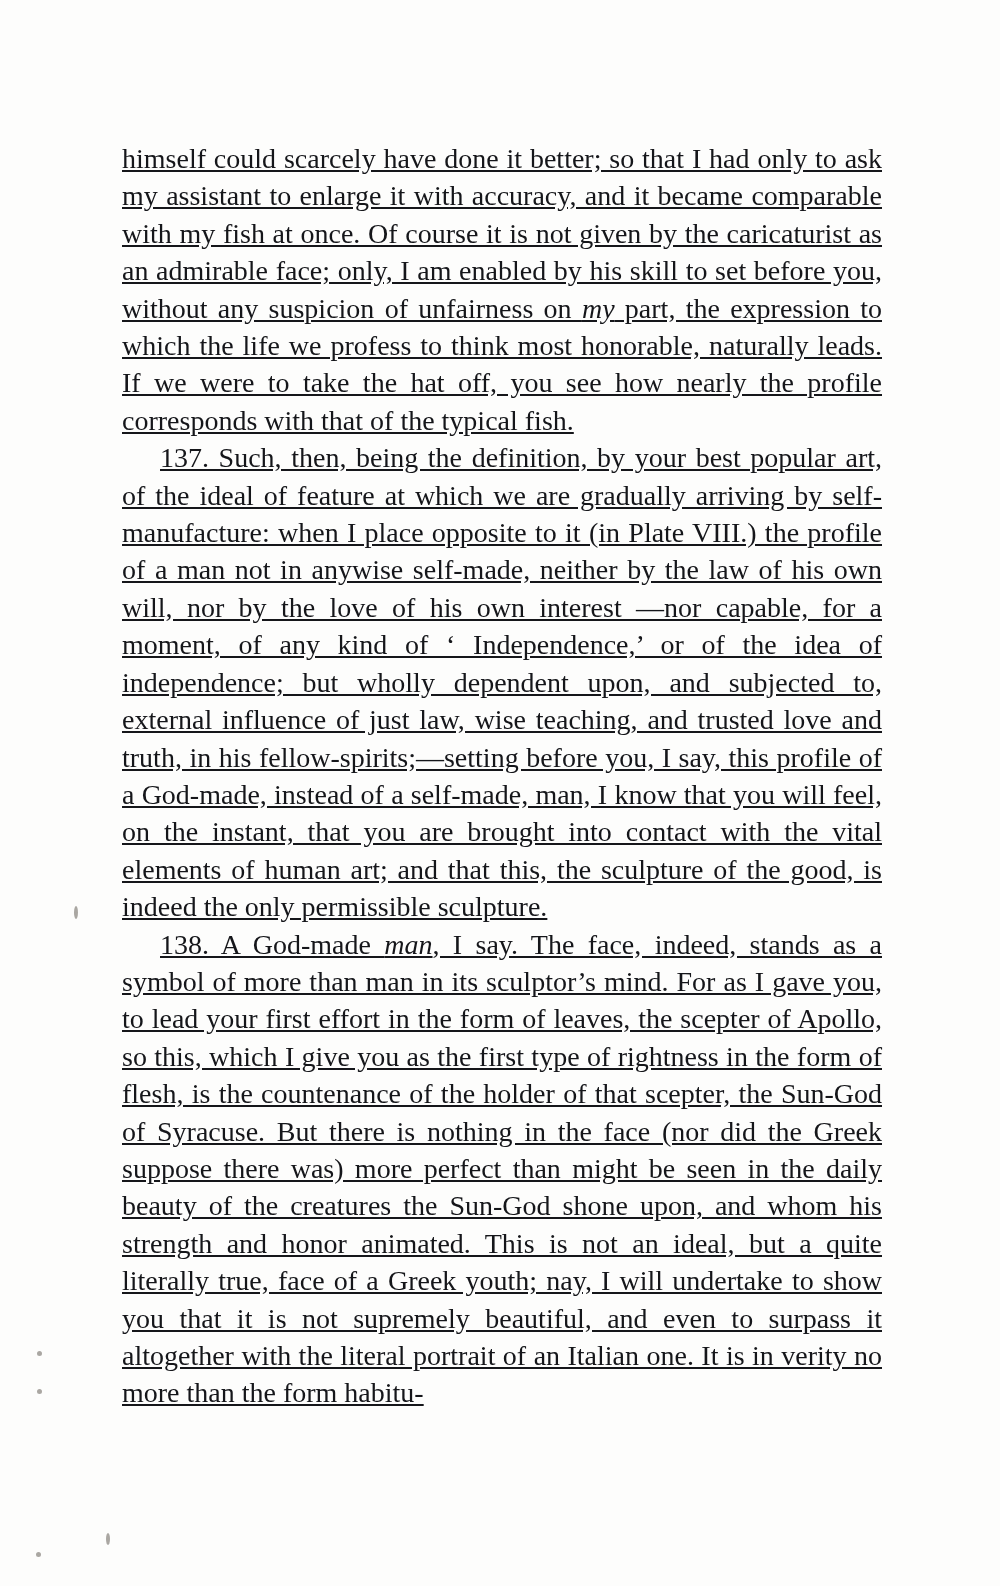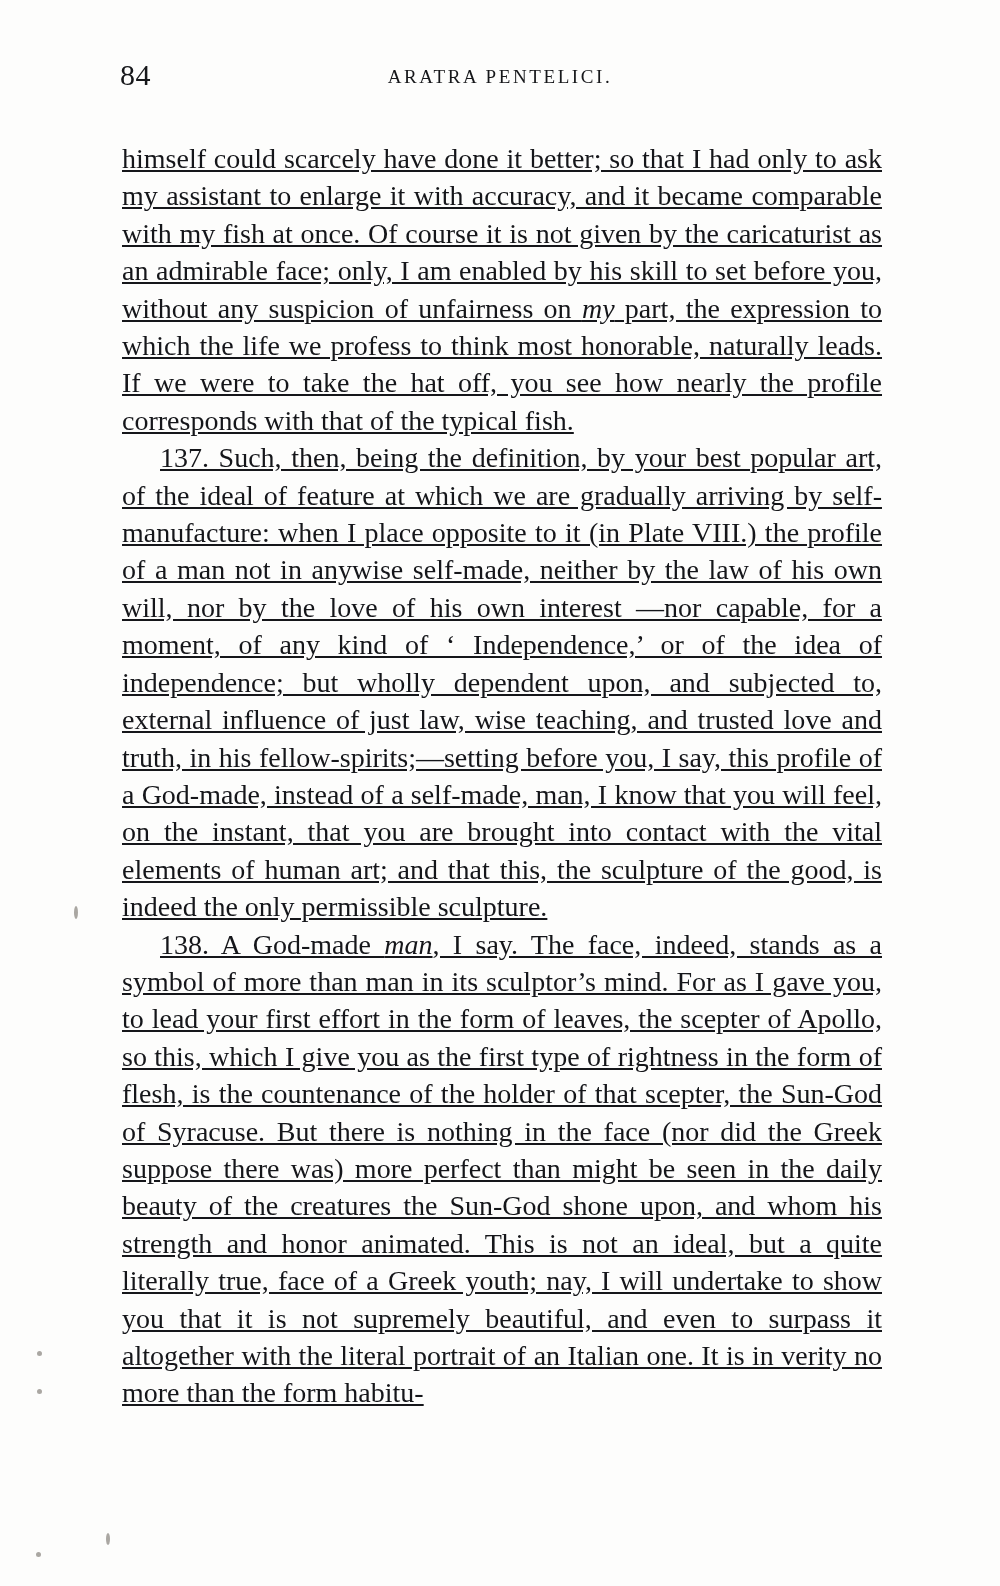--- a/index.html
+++ b/index.html
@@ -81,24 +81,20 @@
     background: #8d8a84;
     border-radius: 50%;
     opacity: 0.75;
   }
 </style>
 </head>
 <body>
 
 <div class="page">
 
-  <div class="header">
-    <div class="folio">84</div>
-    <div class="running-head">ARATRA PENTELICI.</div>
-  </div>
 
   <div class="body-text" id="body-text">
       <p class="first"><span>himself could scarcely have done it better; so that I had only to ask my assistant to enlarge it with accuracy, and it became comparable with my fish at once.   Of course it is not given by the caricaturist as an admirable face; only, I am enabled by his skill to set before you, without any suspicion of unfairness on </span><span class="it">my</span><span> part, the expression to which the life we profess to think most honorable, naturally leads.   If we were to take the hat off, you see how nearly the profile corresponds with that of the typical fish.</span></p>
       <p class="indent"><span>137. Such, then, being the definition, by your best popular art, of the ideal of feature at which we are gradually arriving by self-manufacture: when I place opposite to it (in Plate VIII.) the profile of a man not in anywise self-made, neither by the law of his own will, nor by the love of his own interest —nor capable, for a moment, of any kind of ‘ Independence,’ or of the idea of independence; but wholly dependent upon, and subjected to, external influence of just law, wise teaching, and trusted love and truth, in his fellow-spirits;—setting before you, I say, this profile of a God-made, instead of a self-made, man, I know that you will feel, on the instant, that you are brought into contact with the vital elements of human art; and that this, the sculpture of the good, is indeed the only permissible sculpture.</span></p>
       <p class="indent"><span>138. A God-made </span><span class="it">man</span><span>, I say.   The face, indeed, stands as a symbol of more than man in its sculptor’s mind.   For as I gave you, to lead your first effort in the form of leaves, the scepter of Apollo, so this, which I give you as the first type of rightness in the form of flesh, is the countenance of the holder of that scepter, the Sun-God of Syracuse.   But there is nothing in the face (nor did the Greek suppose there was) more perfect than might be seen in the daily beauty of the creatures the Sun-God shone upon, and whom his strength and honor animated.   This is not an ideal, but a quite literally true, face of a Greek youth; nay, I will undertake to show you that it is not supremely beautiful, and even to surpass it altogether with the literal portrait of an Italian one.   It is in verity no more than the form habitu-</span></p>
     </div>
 
   <div class="speck" style="left:74px; top:906px; width:4px; height:13px;"></div>
   <div class="speck" style="left:37px; top:1351px; width:5px; height:5px;"></div>
   <div class="speck" style="left:37px; top:1389px; width:5px; height:5px;"></div>

